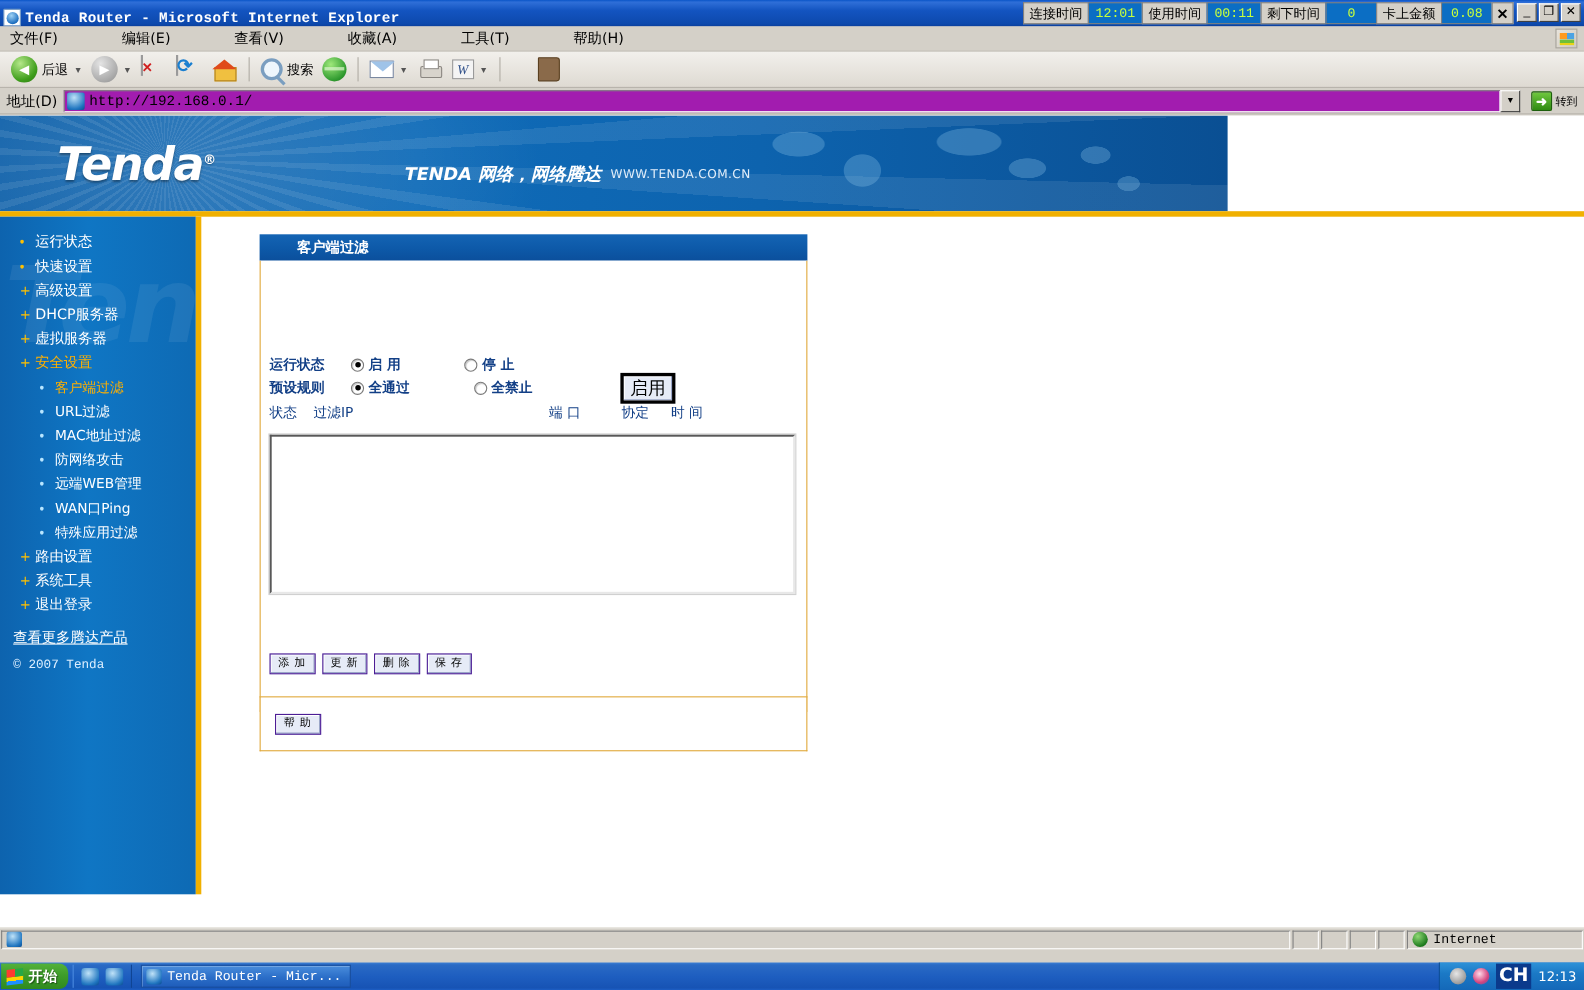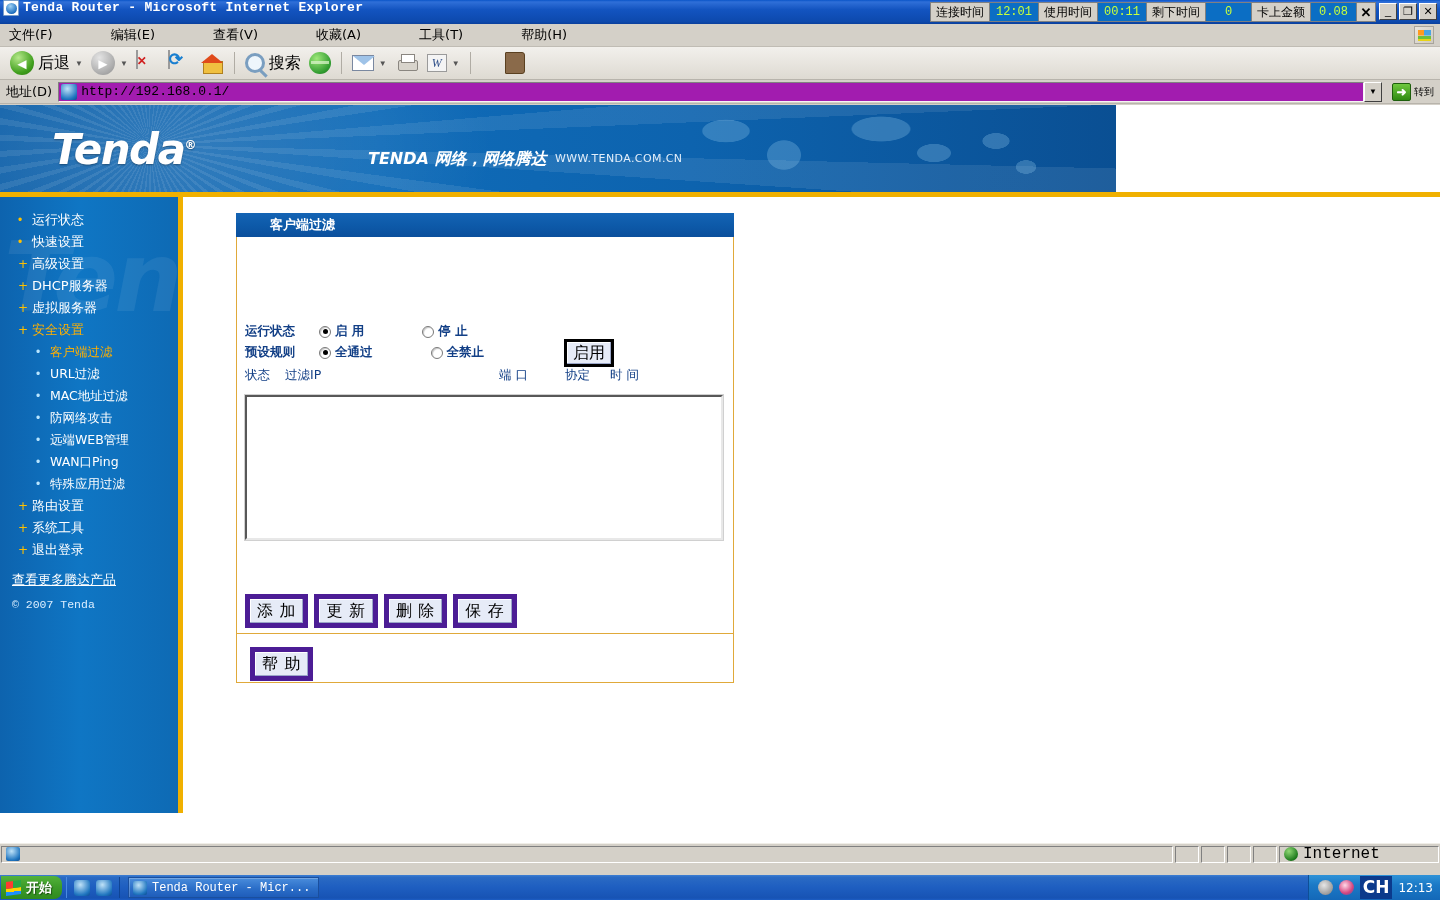--- a/index.html
+++ b/index.html
@@ -9,21 +9,21 @@
     width: 1440px; height: 900px;
     overflow: hidden;
     font-family: "Liberation Sans", sans-serif;
     background: #d4d0c8;
   }
 
   
   .titlebar {
     position: absolute; left: 0; top: 0; width: 1440px; height: 24px;
     background: linear-gradient(to bottom, #0a55c8 0%, #2f6fd8 8%, #1354c0 40%, #0d49ad 90%, #0a3f9c 100%);
-    display: flex; align-items: flex-start;
+    display: flex; align-items: flex-end;
   }
   .tb-icon {
     width: 16px; height: 16px; margin-left: 3px; margin-right: 4px;
     background: #fff; border: 1px solid #7a9ec8; position: relative; flex: 0 0 auto;
     border-radius: 1px;
   }
   .tb-icon::before {
     content: ""; position: absolute; left: 2px; top: 2px; width: 11px; height: 11px;
     border-radius: 50%;
     background: radial-gradient(circle at 40% 30%, #9fd2f5, #1e6fc0 70%, #0b4a90);
@@ -94,21 +94,21 @@
   }
 
   
   .toolbar {
     position: absolute; left: 0; top: 47px; width: 1440px; height: 33px;
     background: linear-gradient(to bottom,#f2f0ec,#dedad2);
     border-bottom: 1px solid #b8b4ac;
     display: flex; align-items: center; padding-left: 6px;
   }
   .tbtn { display: flex; align-items: center; gap: 4px; padding: 1px 4px; height: 28px; }
-  .tbtn-label { font-size: 16px; color: #000; font-family: "DejaVu Sans", sans-serif; }
+  .tbtn-label { font-size: 12px; color: #000; font-family: "DejaVu Sans", sans-serif; }
   .circ { width: 24px; height: 24px; border-radius: 50%; display:flex; align-items:center; justify-content:center; }
   .circ-green { background: radial-gradient(circle at 35% 28%, #b5e88a, #3f9e1c 65%, #2c7512); }
   .circ-gray  { background: radial-gradient(circle at 35% 28%, #e4e4e4, #adadad 65%, #8d8d8d); }
   .arrow-w { color:#fff; font-size:15px; font-weight:bold; line-height:1; }
   .caret { font-size: 8px; color: #555; margin-left: 1px; }
   .tb-sep { width: 1px; height: 22px; background: #b0aca4; margin: 0 6px; }
   .icon-box { width: 24px; height: 24px; position: relative; }
   .doc-x {
     width: 17px; height: 21px; background: #fff; border: 1px solid #9a9a9a;
     margin: 2px auto 0; position: relative;
@@ -317,23 +317,23 @@
     position: absolute; left: 8px; top: 158px; width: 478px; height: 145px;
     background: #ffffff;
     border-top: 2px solid #585858; border-left: 2px solid #585858;
     border-right: 2px solid #e8e8e8; border-bottom: 2px solid #e8e8e8;
     outline: 1px solid #d0d0d0;
   }
   .btnrow {
     position: absolute; left: 8px; top: 357px; display: flex; gap: 6px;
   }
   .btn-act {
-    background: #e6ebf7; border: 5px solid #4c1d95;
-    color: #000; font-size: 16px; padding: 2px 7px;
-    font-family: Liberation Sans, sans-serif; line-height: 1.25;
+    background: #e6ebf7; border: 1px solid #4c1d95;
+    color: #000; font-size: 10px; padding: 2px 7px;
+    font-family: Liberation Serif, serif; line-height: 1.25;
     box-shadow: inset -1px -1px 0 #9aa6c8, inset 1px 1px 0 #ffffff;
     letter-spacing: 1px;
   }
   .help-panel {
     position: absolute; left: 236px; top: 528px; width: 498px; height: 50px;
     border: 1px solid #e0a93a; border-top: none; background: #fff;
   }
   .help-sep {
     position: absolute; left: 236px; top: 528px; width: 498px; height: 1px;
     background: #e0a93a;
@@ -356,21 +356,21 @@
   .sb-zone { width: 160px; gap: 5px; }
   .sb-ie-ico {
     width: 14px; height: 14px; flex: 0 0 auto;
     background: radial-gradient(circle at 40% 30%, #bfe2f8, #2076c0 70%, #0b4a90);
     border-radius: 2px;
   }
   .sb-globe {
     width: 14px; height: 14px; border-radius: 50%; flex: 0 0 auto;
     background: radial-gradient(circle at 35% 30%, #8fd874, #1d7a1d 70%, #0e4d0e);
   }
-  .sb-text { font-size: 16px; color: #000; font-family: "Liberation Mono", monospace; }
+  .sb-text { font-size: 12px; color: #000; font-family: "Liberation Mono", monospace; }
   .sb-small { width: 24px; }
 
   
   .taskbar {
     position: absolute; left: 0; top: 875px; width: 1440px; height: 25px;
     background: linear-gradient(to bottom, #3d7fd4 0%, #2a6ac4 9%, #1e5ec0 50%, #1753b4 92%, #1d5ec4 100%);
     display: flex; align-items: center;
   }
   .start-btn {
     height: 23px; margin-left: 1px; padding: 0 10px 0 5px;

